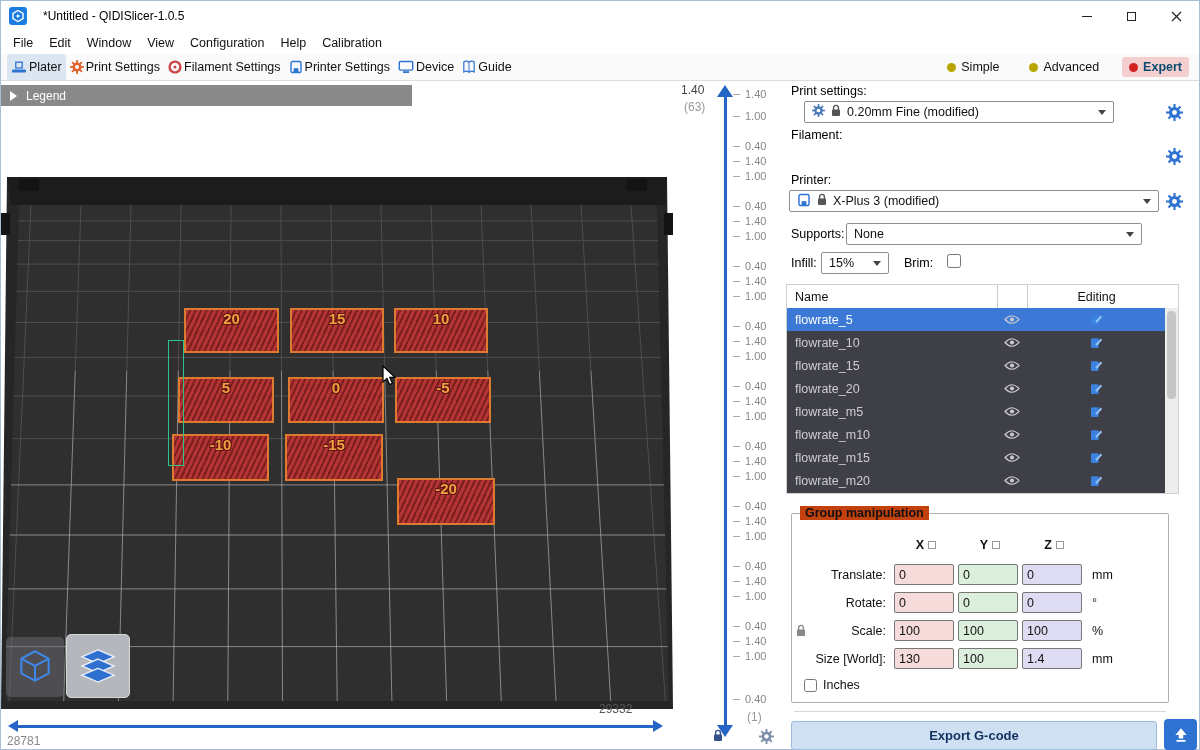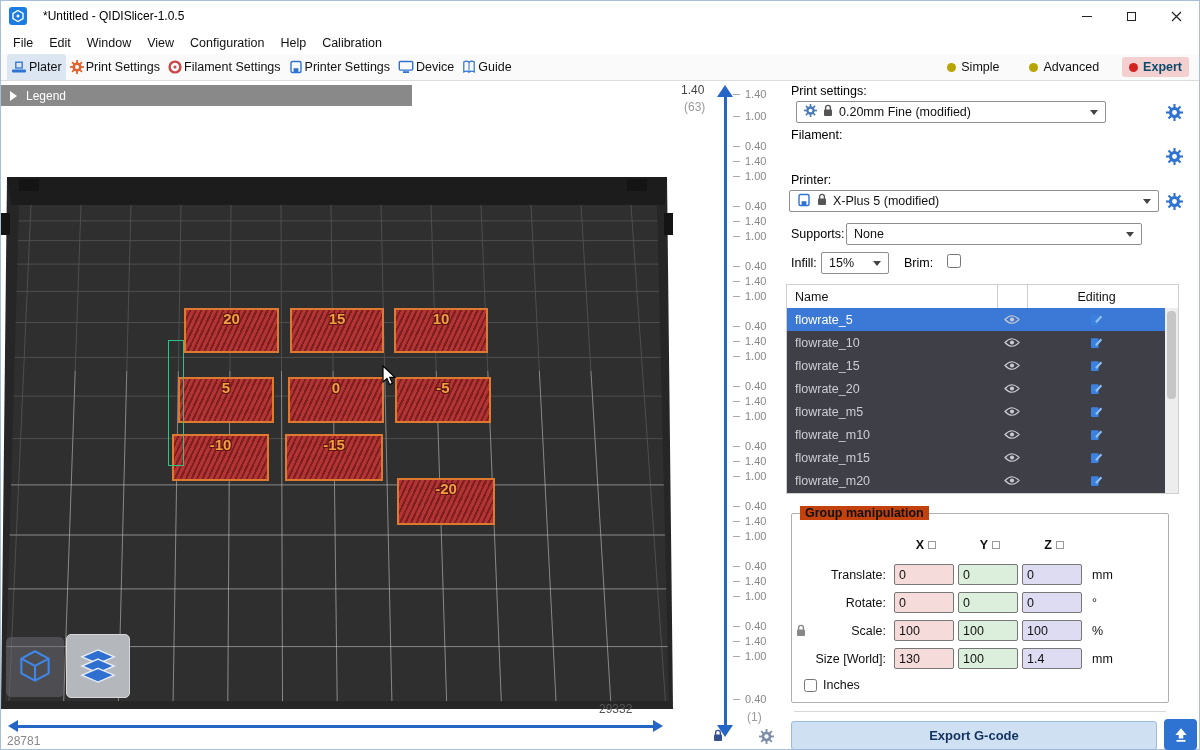--- a/index.html
+++ b/index.html
@@ -480,21 +480,21 @@
             <rect x="7" y="0" width="2" height="4.5" fill="#7d8fa8" transform="rotate(225 8 8)"></rect>
             <rect x="7" y="0" width="2" height="4.5" fill="#7d8fa8" transform="rotate(270 8 8)"></rect>
             <rect x="7" y="0" width="2" height="4.5" fill="#7d8fa8" transform="rotate(315 8 8)"></rect>
             <circle cx="8" cy="8" r="5.2" fill="#7d8fa8"></circle>
             <circle cx="8" cy="8" r="2.3" fill="#fff"></circle>
           </svg></span>
     </div>
 
     <div class="sidebar">
       <div class="slabel" style="left:7px;top:3px">Print settings:</div>
-      <div class="combo" style="left:12px;top:20px;width:310px">
+      <div class="combo" style="left:20px;top:20px;width:310px">
         <span id="psicon"><svg width="13" height="13" viewBox="0 0 16 16">
               <rect x="7" y="0" width="2" height="4.5" fill="#4a7ab8" transform="rotate(0 8 8)"></rect>
               <rect x="7" y="0" width="2" height="4.5" fill="#4a7ab8" transform="rotate(45 8 8)"></rect>
               <rect x="7" y="0" width="2" height="4.5" fill="#4a7ab8" transform="rotate(90 8 8)"></rect>
               <rect x="7" y="0" width="2" height="4.5" fill="#4a7ab8" transform="rotate(135 8 8)"></rect>
               <rect x="7" y="0" width="2" height="4.5" fill="#4a7ab8" transform="rotate(180 8 8)"></rect>
               <rect x="7" y="0" width="2" height="4.5" fill="#4a7ab8" transform="rotate(225 8 8)"></rect>
               <rect x="7" y="0" width="2" height="4.5" fill="#4a7ab8" transform="rotate(270 8 8)"></rect>
               <rect x="7" y="0" width="2" height="4.5" fill="#4a7ab8" transform="rotate(315 8 8)"></rect>
               <circle cx="8" cy="8" r="5.2" fill="#4a7ab8"></circle>
@@ -541,21 +541,21 @@
       <div class="slabel" style="left:7px;top:92px">Printer:</div>
       <div class="combo" style="left:5px;top:109px;width:370px">
         <span id="pricon"><svg width="14" height="14" viewBox="0 0 14 14">
               <rect x="2" y="1.5" width="10" height="11" rx="1.5" fill="none" stroke="#2e72d2" stroke-width="1.4"></rect>
               <rect x="4.6" y="8.2" width="4.8" height="4.3" fill="#2e72d2"></rect>
             </svg></span>
         <span id="prlock"><svg width="10" height="13" viewBox="0 0 10 13">
               <path d="M2.6 6V3.8a2.4 2.4 0 0 1 4.8 0V6" fill="none" stroke="#555" stroke-width="1.4"></path>
               <rect x="1" y="5.6" width="8" height="6.4" rx="1" fill="#555"></rect>
             </svg></span>
-        <span>X-Plus 5 (modified)</span>
+        <span>X-Plus 3 (modified)</span>
         <span class="chev"></span>
       </div>
       <span class="gearbtn" style="left:382px;top:112px" id="gb3">
           <svg width="17" height="17" viewBox="0 0 16 16">
             <rect x="7" y="0" width="2" height="4.5" fill="#2e72d2" transform="rotate(0 8 8)"></rect>
             <rect x="7" y="0" width="2" height="4.5" fill="#2e72d2" transform="rotate(45 8 8)"></rect>
             <rect x="7" y="0" width="2" height="4.5" fill="#2e72d2" transform="rotate(90 8 8)"></rect>
             <rect x="7" y="0" width="2" height="4.5" fill="#2e72d2" transform="rotate(135 8 8)"></rect>
             <rect x="7" y="0" width="2" height="4.5" fill="#2e72d2" transform="rotate(180 8 8)"></rect>
             <rect x="7" y="0" width="2" height="4.5" fill="#2e72d2" transform="rotate(225 8 8)"></rect>

